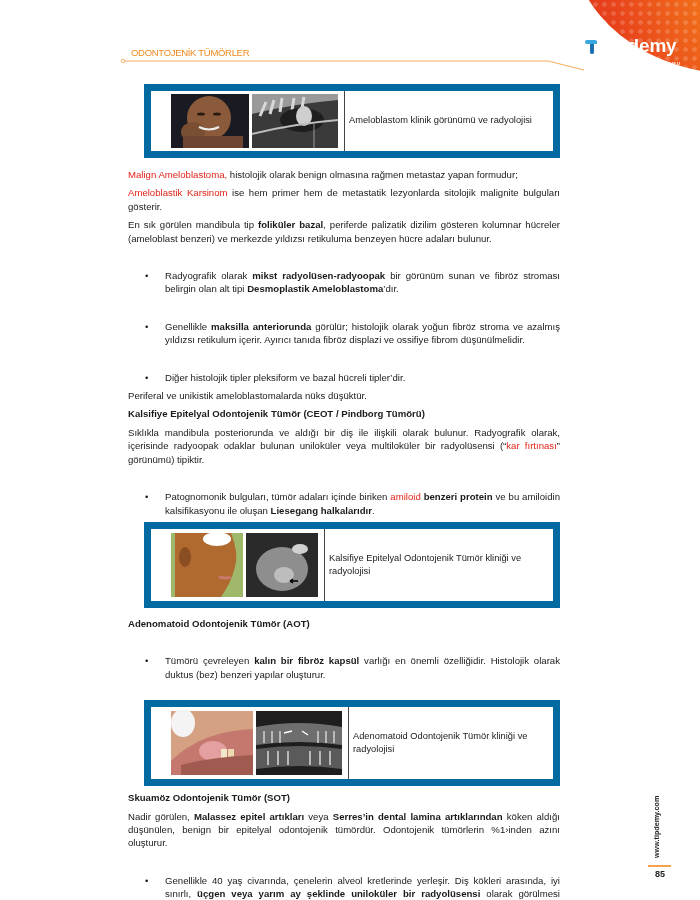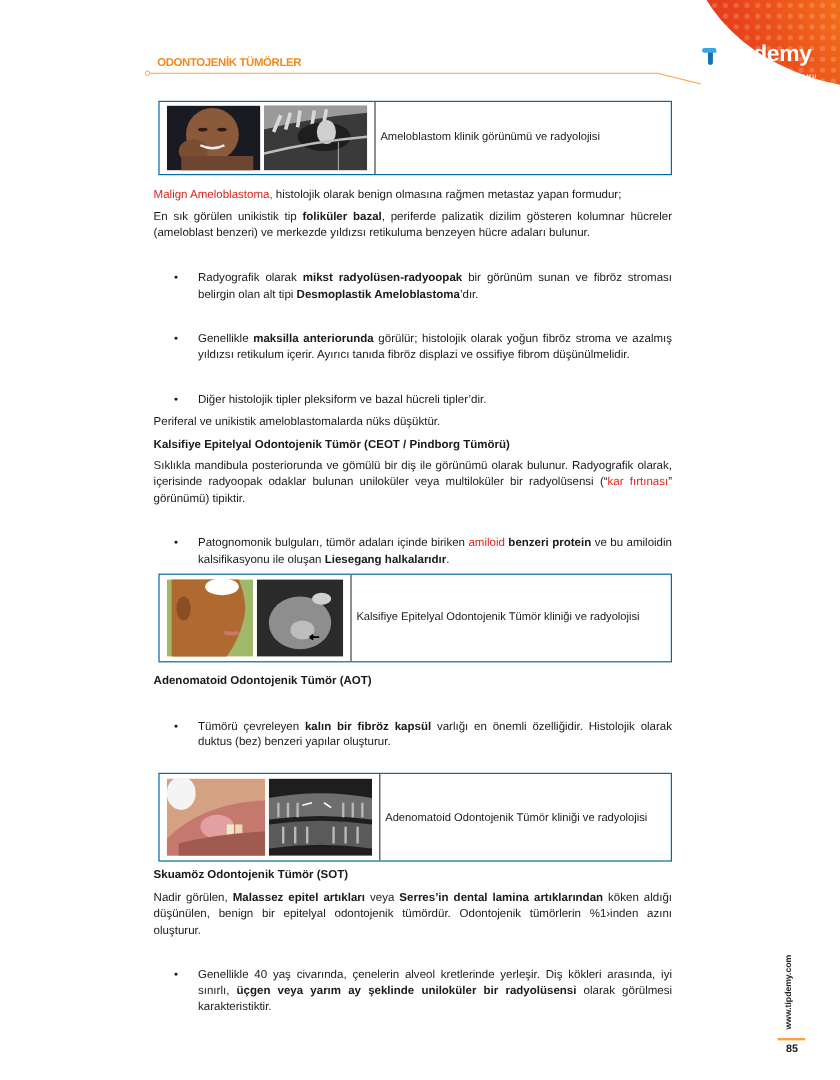--- a/index.html
+++ b/index.html
@@ -8,24 +8,24 @@
   .corner { position:absolute; right:0; top:0; width:118px; height:74px; overflow:hidden; }
   .corner .blob { position:absolute; left:-10px; top:-190px; width:330px; height:264px; border-radius:50%;
           background:radial-gradient(circle at 70% 60%, #f7a21b 0%, #f2741a 35%, #e8421b 70%, #d82c1a 100%); }
   .corner .dots { position:absolute; inset:0;
           background-image:radial-gradient(circle, rgba(255,255,255,0.18) 2px, transparent 2.5px);
           background-size:9px 9px; }
   .logo { position:absolute; right:8px; top:36px; width:112px; height:32px; }
   .logo .mark { position:absolute; left:4px; top:3px; width:20px; height:16px; }
   .logo .word { position:absolute; left:25px; top:-1px; font-size:19px; color:#fff; letter-spacing:-0.2px; font-weight:bold;text-align:center; }
   .logo .tag { position:absolute; left:4px; top:25px; font-size:4.4px; color:#fff; letter-spacing:1.1px; font-weight:bold; white-space:nowrap; }
-  .header-title { position:absolute; left:131px; top:47px; font-size:9.5px; color:#f08a1e; letter-spacing:-0.3px; font-weight:bold; }
+  .header-title { position:absolute; left:131px; top:47px; font-size:9.5px; color:#f08a1e; letter-spacing:-0.3px; font-weight:normal; }
   .header-line { position:absolute; left:0; top:0; width:700px; height:80px; pointer-events:none; }
   .content { position:absolute; left:128px; top:84px; width:432px; font-size:9.6px; line-height:13.4px; }
-  .figbox { border:1px solid #0369a1; display:flex; height:60px; margin-left:4px; }
+  .figbox { border:7px solid #0369a1; display:flex; height:60px; margin-left:16px;padding-left:14px; }
   .figbox .imgs { display:flex; gap:3px; padding:3px 6px; border-right:1px solid #444; align-items:center; }
   .figbox .cap { display:flex; align-items:center; padding-left:4px; font-size:9.3px; }
   .ph { height:100%; }
   p { margin:0 0 5px 0; text-align:justify; }
   .red { color:#e2231a; font-weight:normal; }
   .b { font-weight:bold; }
   ul { margin:0 0 5px 0; padding-left:37px; list-style:none; }
   li { position:relative; margin-bottom:4px; text-align:justify;margin-top:24px; }
   li::before { content:"•"; position:absolute; left:-20px; top:0; }
   .side-url { position:absolute; left:665px; top:806px; transform:rotate(-90deg); transform-origin:0 0;
@@ -80,34 +80,35 @@
         <line x1="62" y1="30" x2="62" y2="54" stroke="#ddd" stroke-width="0.6"></line>
       </svg>
     </div>
     <div class="cap">Ameloblastom klinik görünümü ve radyolojisi</div>
   </div>
 
   <div style="height:10px"></div>
 
   <p><span class="red">Malign Ameloblastoma,</span><span> histolojik olarak benign olmasına rağmen metastaz yapan formudur;</span></p>
 
+  <p><span class="red">Ameloblastik Karsinom</span><span> ise hem primer hem de metastatik lezyonlarda sitolojik malignite bulguları gösterir.</span></p>
 
-  <p><span>En sık görülen unikistik tip </span><span class="b">foliküler bazal</span><span>, periferde palizatik dizilim gösteren kolumnar hücreler (ameloblast benzeri) ve merkezde yıldızsı retikuluma benzeyen hücre adaları bulunur.</span></p>
+  <p><span>En sık görülen mandibula tip </span><span class="b">foliküler bazal</span><span>, periferde palizatik dizilim gösteren kolumnar hücreler (ameloblast benzeri) ve merkezde yıldızsı retikuluma benzeyen hücre adaları bulunur.</span></p>
 
   <ul>
     <li><span>Radyografik olarak </span><span class="b">mikst radyolüsen-radyoopak</span><span> bir görünüm sunan ve fibröz stroması belirgin olan alt tipi </span><span class="b">Desmoplastik Ameloblastoma</span><span>’dır.</span></li>
     <li><span>Genellikle </span><span class="b">maksilla anteriorunda</span><span> görülür; histolojik olarak yoğun fibröz stroma ve azalmış yıldızsı retikulum içerir. Ayırıcı tanıda fibröz displazi ve ossifiye fibrom düşünülmelidir.</span></li>
     <li><span>Diğer histolojik tipler pleksiform ve bazal hücreli tipler’dir.</span></li>
   </ul>
 
   <p>Periferal ve unikistik ameloblastomalarda nüks düşüktür.</p>
 
   <p class="b">Kalsifiye Epitelyal Odontojenik Tümör (CEOT / Pindborg Tümörü)</p>
 
-  <p><span>Sıklıkla mandibula posteriorunda ve gömülü bir diş ile görünümü olarak bulunur. Radyografik olarak, içerisinde radyoopak odaklar bulunan uniloküler veya multiloküler bir radyolüsensi (“</span><span class="red">kar fırtınası</span><span>” görünümü) tipiktir.</span></p>
+  <p><span>Sıklıkla mandibula posteriorunda ve aldığı bir diş ile ilişkili olarak bulunur. Radyografik olarak, içerisinde radyoopak odaklar bulunan uniloküler veya multiloküler bir radyolüsensi (“</span><span class="red">kar fırtınası</span><span>” görünümü) tipiktir.</span></p>
 
   <ul>
     <li><span>Patognomonik bulguları, tümör adaları içinde biriken </span><span class="red">amiloid</span><span class="b"> benzeri protein</span><span> ve bu amiloidin kalsifikasyonu ile oluşan </span><span class="b">Liesegang halkalarıdır</span><span>.</span></li>
   </ul>
 
   <div class="figbox" style="height:72px">
     <div class="imgs">
       <svg class="ph" width="72" height="64" viewBox="0 0 72 64">
         <rect width="72" height="64" fill="#9fb86a"></rect>
         <path d="M4 0 L60 0 Q68 20 64 34 Q60 50 50 64 L4 64 Z" fill="#b06a30"></path>

